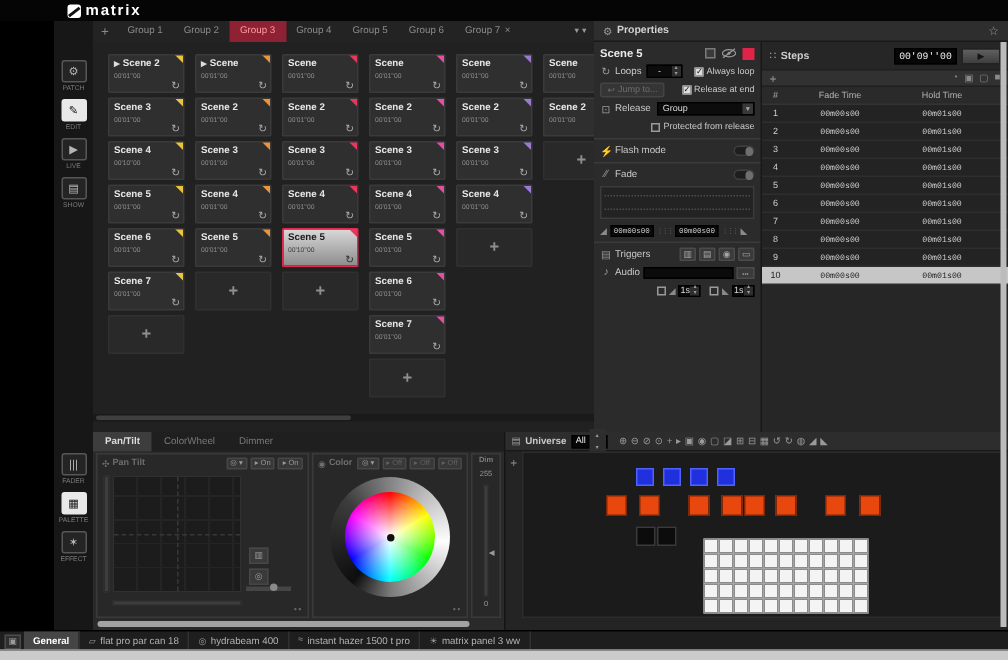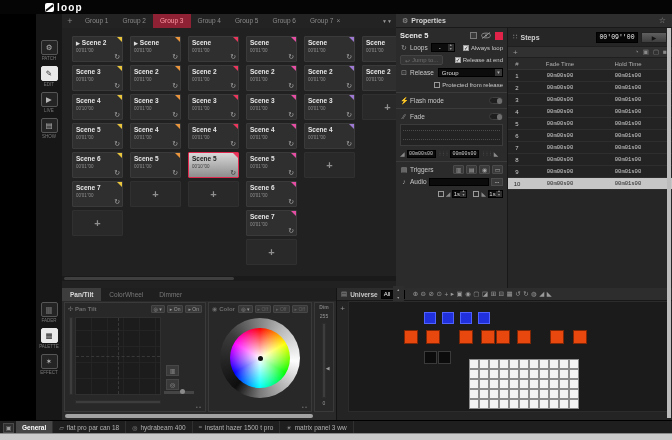--- a/index.html
+++ b/index.html
@@ -173,21 +173,21 @@
   .bottom-strip{left:0;top:433px;width:672px;height:7px;background:#cbcbcb;border-top:1px solid #8a8a8a;}
 </style>
 </head>
 <body>
 
 <div id="app">
 
   <div class="abs topbar">
     <div class="logo">
       <span class="logo-box"></span>
-      <span class="logo-text">loop</span>
+      <span class="logo-text">matrix</span>
     </div>
   </div>
 
   <div class="abs tabbar">
     <span class="tab-add">+</span>
     <span id="group-tabs" style="display:flex;">
         <span class="gtab">
           <span>Group 1</span>
         </span>
         <span class="gtab">

